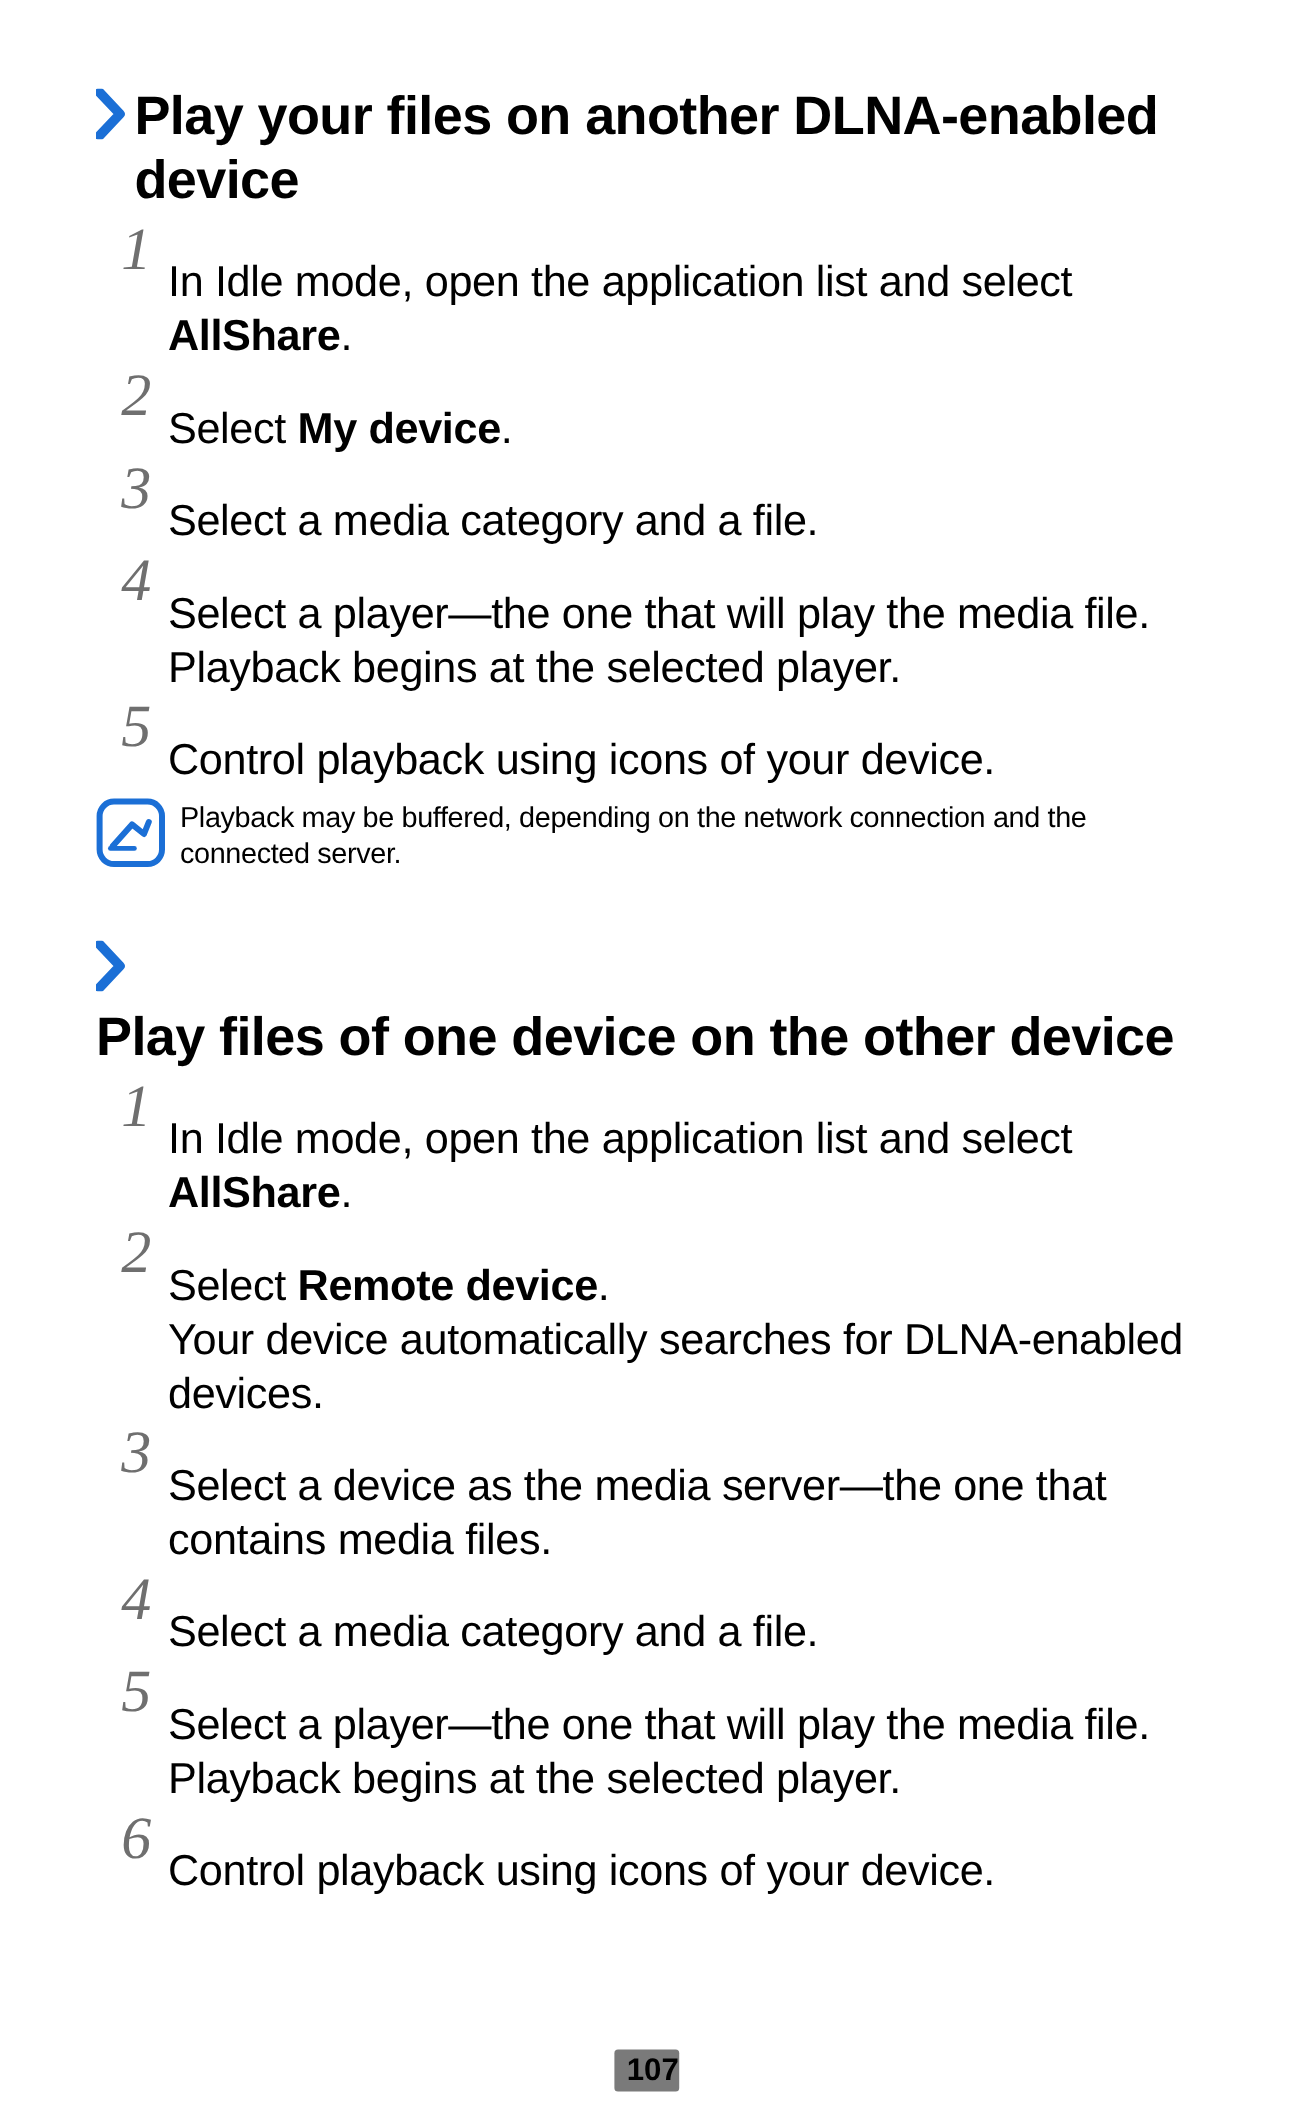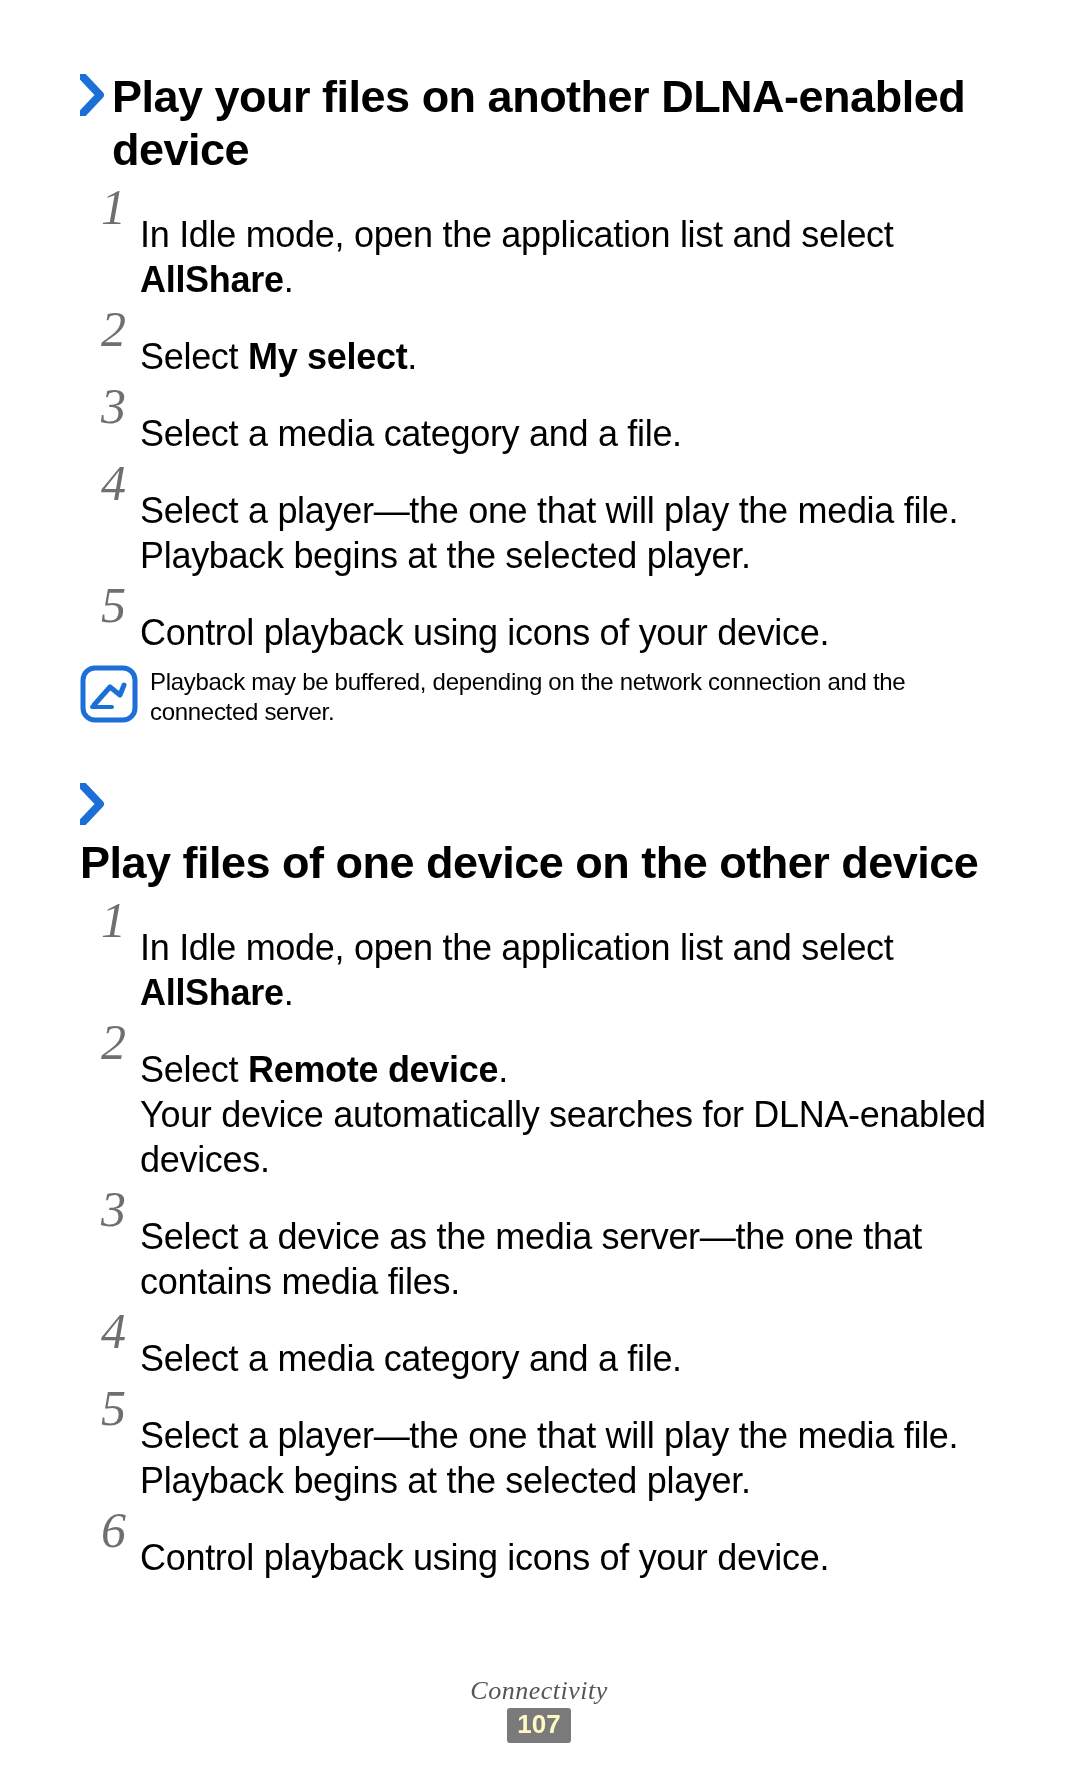--- a/index.html
+++ b/index.html
@@ -93,24 +93,24 @@
     font-style: italic;
     font-family: Georgia, "Times New Roman", serif;
     font-size: 26px;
     color: #555;
     letter-spacing: 0.5px;
   }
   .footer-page {
     margin: 2px auto 0 auto;
     display: inline-block;
     background: #7a7a7a;
-    color: #fef9c3;
+    color: #000000;
     font-size: 26px;
     font-weight: 700;
-    padding: 1px 10px 3px 10px;
+    padding: 1px 0 3px 10px;
     border-radius: 3px;
     font-family: Arial, sans-serif;
   }
 </style>
 </head>
 <body>
 
 <div class="page">
 
   <div class="section-heading">
@@ -122,21 +122,21 @@
     <span>Play your files on another DLNA-enabled device</span>
   </div>
 
   <div class="step">
     <span class="num">1</span>
     <span class="txt"><span>In Idle mode, open the application list and select </span><span class="b">AllShare</span><span>.</span></span>
   </div>
 
   <div class="step">
     <span class="num">2</span>
-    <span class="txt"><span>Select </span><span class="b">My select</span><span>.</span></span>
+    <span class="txt"><span>Select </span><span class="b">My device</span><span>.</span></span>
   </div>
 
   <div class="step">
     <span class="num">3</span>
     <span class="txt">Select a media category and a file.</span>
   </div>
 
   <div class="step">
     <span class="num">4</span>
     <span class="txt">Select a player—the one that will play the media file. Playback begins at the selected player.</span>
@@ -191,17 +191,16 @@
     <span class="num">5</span>
     <span class="txt">Select a player—the one that will play the media file. Playback begins at the selected player.</span>
   </div>
 
   <div class="step">
     <span class="num">6</span>
     <span class="txt">Control playback using icons of your device.</span>
   </div>
 
   <div class="footer">
-    <div class="footer-section">Connectivity</div>
     <div class="footer-page">107</div>
   </div>
 
 </div>
 
 </body></html>

